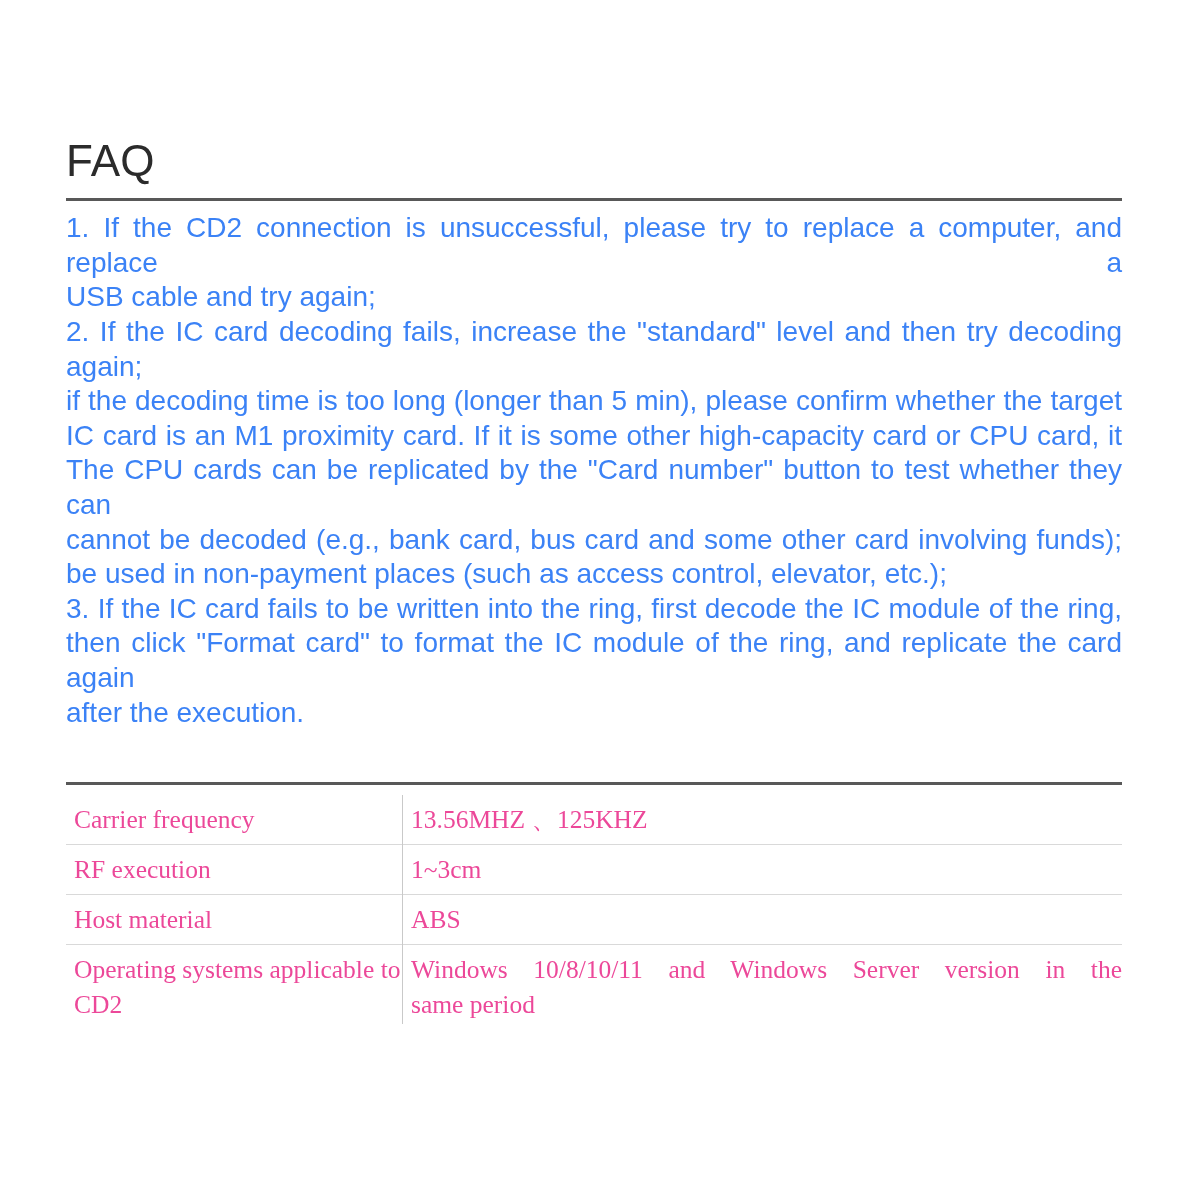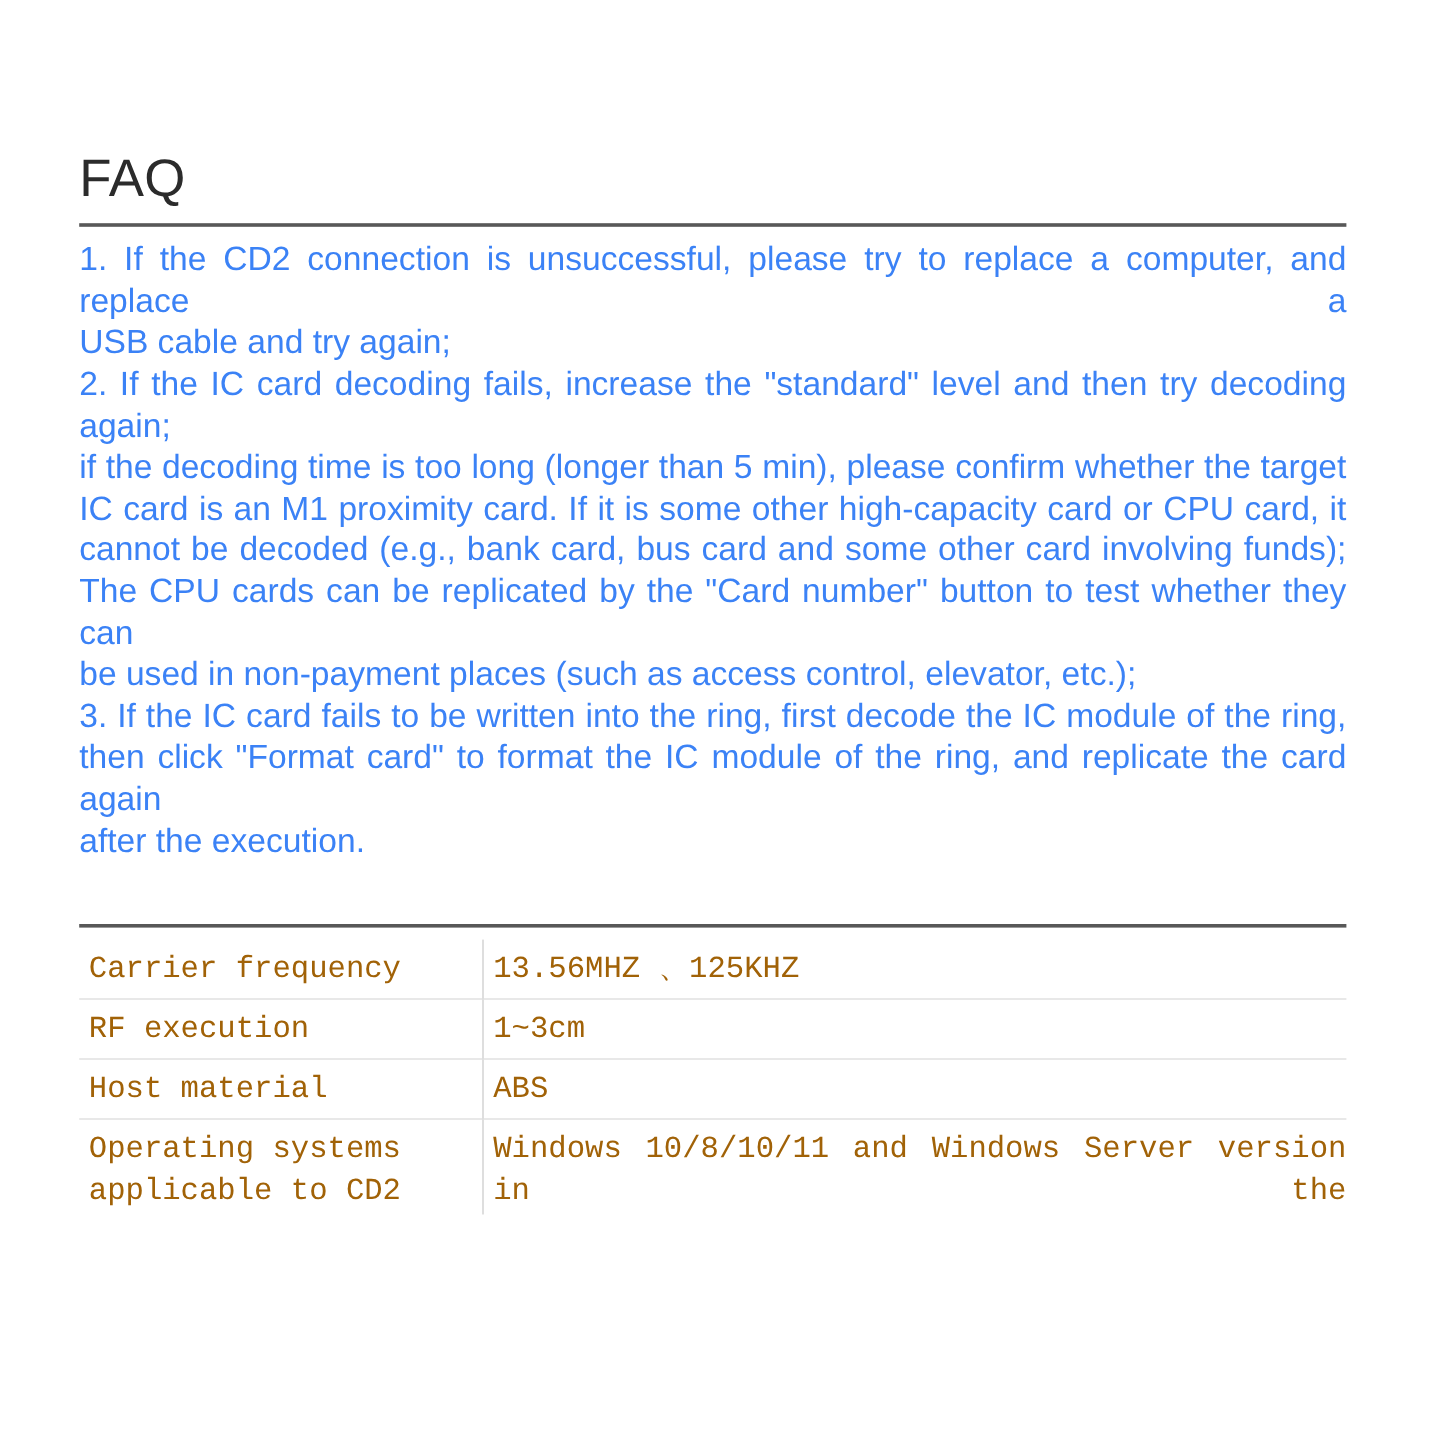--- a/index.html
+++ b/index.html
@@ -83,24 +83,24 @@
     width: 1056px;
     table-layout: fixed;
     margin-top: 0;
   }
   table.spec-table tr {
     border-bottom: 1.5px solid #d9d9d9;
   }
   table.spec-table td {
     font-size: 25.5px;
     line-height: 35px;
-    color: #a16207;
+    color: #ec4899;
     padding: 7px 0 7px 8px;
     vertical-align: top;
-    font-family: Liberation Mono, monospace;
+    font-family: Liberation Serif, serif;
   }
   td.spec-key {
     width: 328px;
   }
   td.spec-val {
     border-left: 1.5px solid #c9c9c9;
     padding-left: 14px;
     text-align: justify;
     text-justify: inter-word;
   }
@@ -111,21 +111,21 @@
     white-space: normal;
   }
   td.spec-val .jline.last {
     text-align: left;
     text-align-last: left;
   }
 
   .clip-window {
     position: absolute;
     left: 0;
-    top: 4px;
+    top: 16px;
     width: 1200px;
     height: 1008px;
     overflow: hidden;
   }
 </style>
 </head>
 <body>
 
 <div class="page">
   <div class="clip-window">
@@ -134,22 +134,22 @@
       <div>
         <h1 class="section-heading">FAQ</h1>
         <div class="heading-rule"></div>
 
         <div class="faq-body">
           <span class="faq-line justified">1. If the CD2 connection is unsuccessful, please try to replace a computer, and replace a</span>
           <span class="faq-line last">USB cable and try again;</span>
           <span class="faq-line justified">2. If the IC card decoding fails, increase the "standard" level and then try decoding again;</span>
           <span class="faq-line justified">if the decoding time is too long (longer than 5 min), please confirm whether the target</span>
           <span class="faq-line justified">IC card is an M1 proximity card. If it is some other high-capacity card or CPU card, it</span>
+          <span class="faq-line justified">The CPU cards can be replicated by the "Card number" button to test whether they can</span>
           <span class="faq-line justified">cannot be decoded (e.g., bank card, bus card and some other card involving funds);</span>
-          <span class="faq-line justified">The CPU cards can be replicated by the "Card number" button to test whether they can</span>
           <span class="faq-line last">be used in non-payment places (such as access control, elevator, etc.);</span>
           <span class="faq-line justified">3. If the IC card fails to be written into the ring, first decode the IC module of the ring,</span>
           <span class="faq-line justified">then click "Format card" to format the IC module of the ring, and replicate the card again</span>
           <span class="faq-line last">after the execution.</span>
         </div>
       </div>
 
       <div class="spec-section">
         <div class="heading-rule"></div>
 

